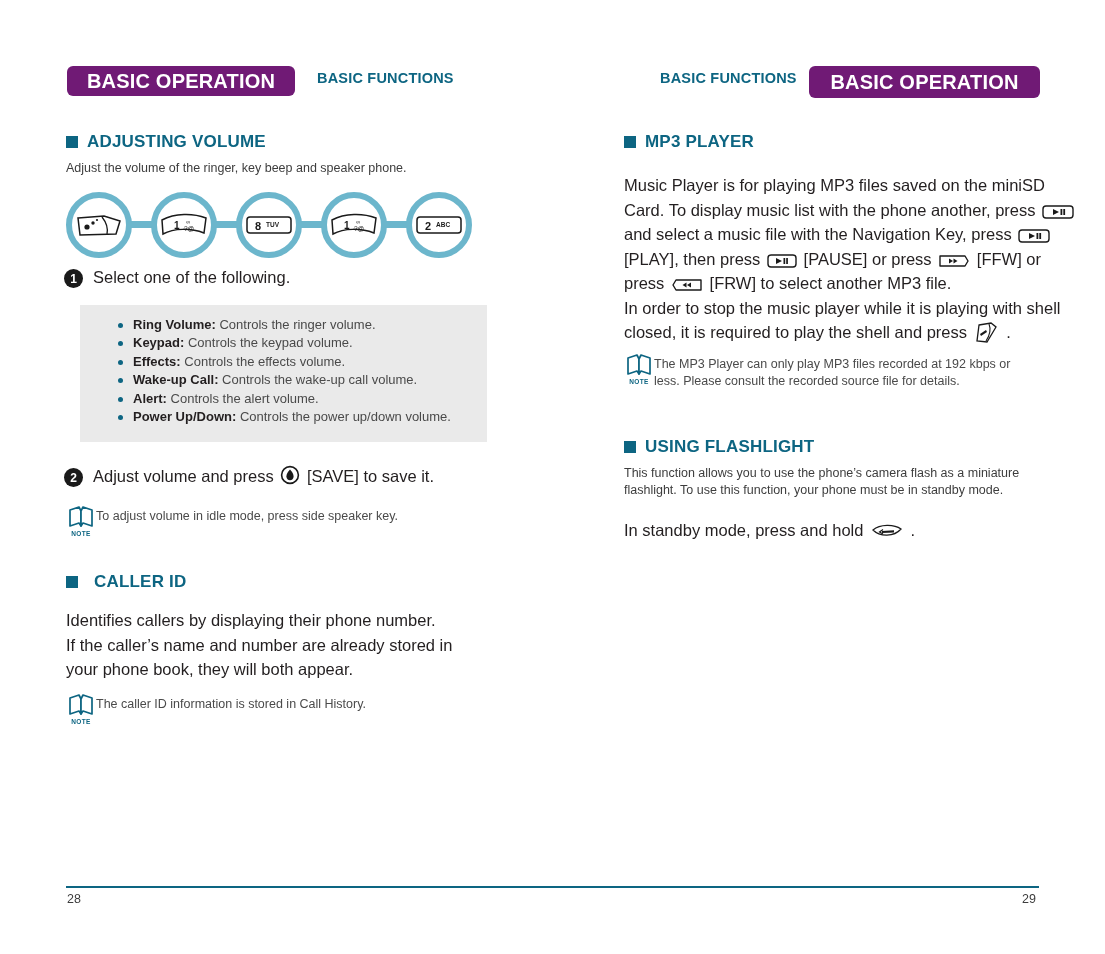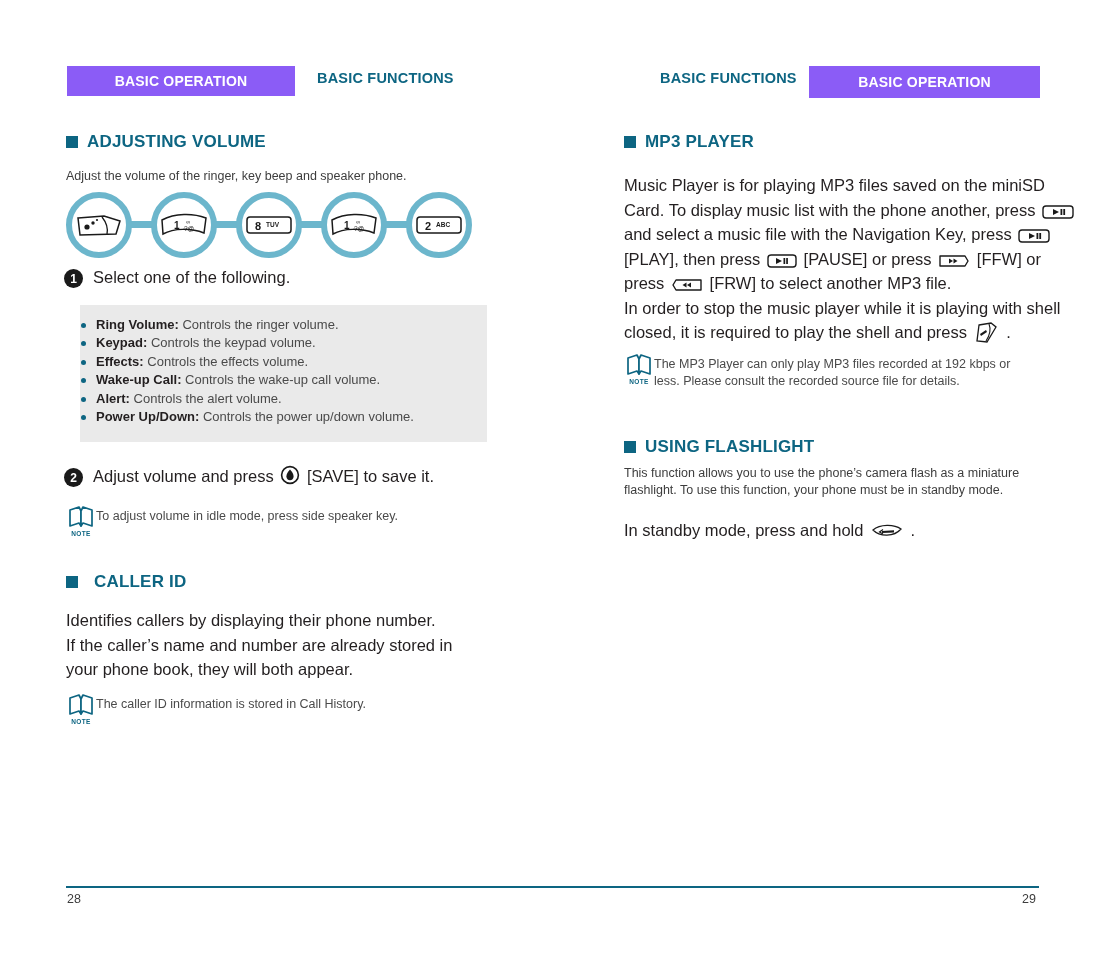--- a/index.html
+++ b/index.html
@@ -9,26 +9,26 @@
     font-family:"Liberation Sans", sans-serif;
     color:#231f20;
     position:relative;
     overflow:hidden;
   }
   .spread{position:absolute;inset:0;}
 
   
   .tab-pill{
     position:absolute;
-    background:#8b5cf6;
+    background:#701a75;
     color:#ffffff;
     font-weight:bold;
-    font-size:14px;
+    font-size:20px;
     letter-spacing:.2px;
-    border-radius:0;
+    border-radius:6px;
     display:flex;align-items:center;justify-content:center;
   }
   .tab-plain{
     position:absolute;
     color:#0d6582;
     font-weight:bold;
     font-size:14.5px;
     letter-spacing:.2px;
     white-space:nowrap;
   }
@@ -81,21 +81,21 @@
     font-size:12px;font-weight:bold;display:flex;align-items:center;justify-content:center;
     flex:none;margin-top:4px;
   }
   .step-txt{font-size:16.5px;color:#231f20;line-height:24px;white-space:nowrap;}
 
   
   .graybox{
     position:absolute;left:80px;top:305px;width:407px;height:137px;
     background:#eaeaea;
   }
-  .graybox ul{margin:0;padding:11px 0 0 16px;list-style:none;}
+  .graybox ul{margin:0;padding:11px 0 0 53px;list-style:none;}
   .graybox li{
     font-size:13px;color:#4a4a4a;line-height:18.4px;position:relative;
   }
   .graybox li::before{
     content:"";position:absolute;left:-15px;top:7px;
     width:5px;height:5px;border-radius:50%;background:#0d6582;
   }
   .graybox li b{color:#231f20;}
 
   
@@ -120,21 +120,21 @@
 
   <div class="tab-pill" id="pill-left">BASIC OPERATION</div>
   <div class="tab-plain" id="plain-left">BASIC FUNCTIONS</div>
   <div class="tab-plain" id="plain-right">BASIC FUNCTIONS</div>
   <div class="tab-pill" id="pill-right">BASIC OPERATION</div>
 
   <div class="sec-head" style="left:66px;top:132px;">
     <span class="sq"></span>
     <span>ADJUSTING VOLUME</span>
   </div>
-  <div class="small-txt" style="left:66px;top:160px;width:430px;margin-top:8px;">Adjust the volume of the ringer, key beep and speaker phone.</div>
+  <div class="small-txt" style="left:66px;top:160px;width:430px;">Adjust the volume of the ringer, key beep and speaker phone.</div>
 
   <div class="keyrow">
     <div class="connector" style="left:60px;width:28px;"></div>
     <div class="connector" style="left:145px;width:28px;"></div>
     <div class="connector" style="left:230px;width:28px;"></div>
     <div class="connector" style="left:315px;width:28px;"></div>
 
     <div class="kcirc" style="left:0px;">
       <svg width="46" height="26" viewBox="0 0 46 26">
         <path d="M2,6 L28,4 L44,9 L40,22 L4,23 Z" fill="#fff" stroke="#1a1a1a" stroke-width="1.5"></path>

